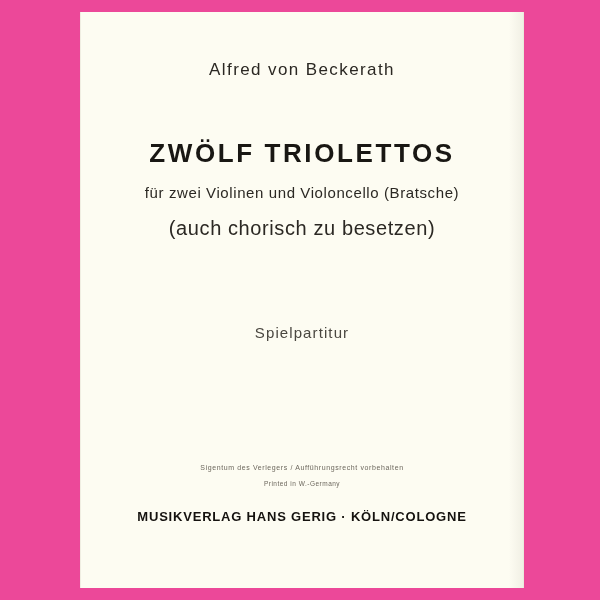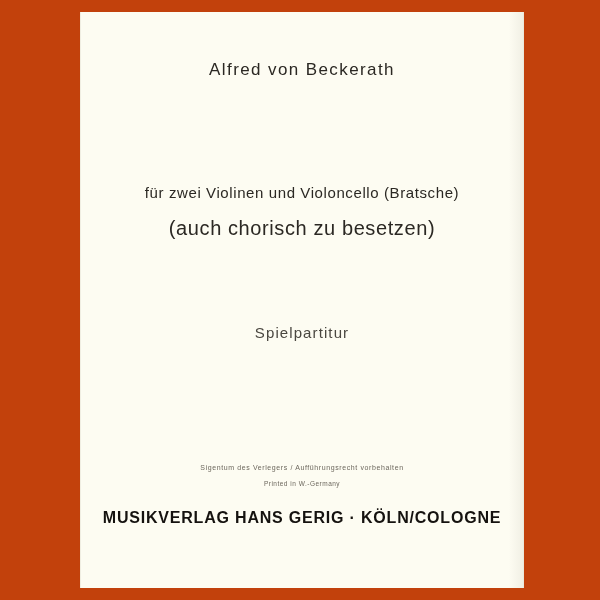--- a/index.html
+++ b/index.html
@@ -10,21 +10,21 @@
     width: 600px;
     height: 600px;
     background: #ffffff;
     font-family: "Liberation Sans", sans-serif;
     overflow: hidden;
   }
   #page {
     position: relative;
     width: 600px;
     height: 600px;
-    background: #c2410c;
+    background: #ec4899;
   }
   
   #cover {
     position: absolute;
     left: 80px;
     top: 12px;
     width: 444px;
     height: 576px;
     background: #fdfcf2;
     border-left: 1px solid #f0eee2;
@@ -89,34 +89,35 @@
     color: #6c675d;
   }
   #notice2 {
     top: 468px;
     font-size: 6.5px;
     letter-spacing: 0.5px;
     color: #6c675d;
   }
   #publisher {
     top: 497px;
-    font-size: 16px;
+    font-size: 13px;
     font-weight: bold;
     letter-spacing: 0.8px;
     color: #15120f;
   }
 </style>
 </head>
 <body>
 
 <div id="page">
   <div id="cover">
 
     <div class="txt" id="composer">Alfred von Beckerath</div>
 
+    <div class="txt" id="title">ZWÖLF TRIOLETTOS</div>
 
     <div class="txt" id="subtitle1">für zwei Violinen und Violoncello (Bratsche)</div>
 
     <div class="txt" id="subtitle2">(auch chorisch zu besetzen)</div>
 
     <div class="txt" id="scoretype">Spielpartitur</div>
 
     <div class="txt" id="notice1">Sigentum des Verlegers / Aufführungsrecht vorbehalten</div>
 
     <div class="txt" id="notice2">Printed in W.-Germany</div>

